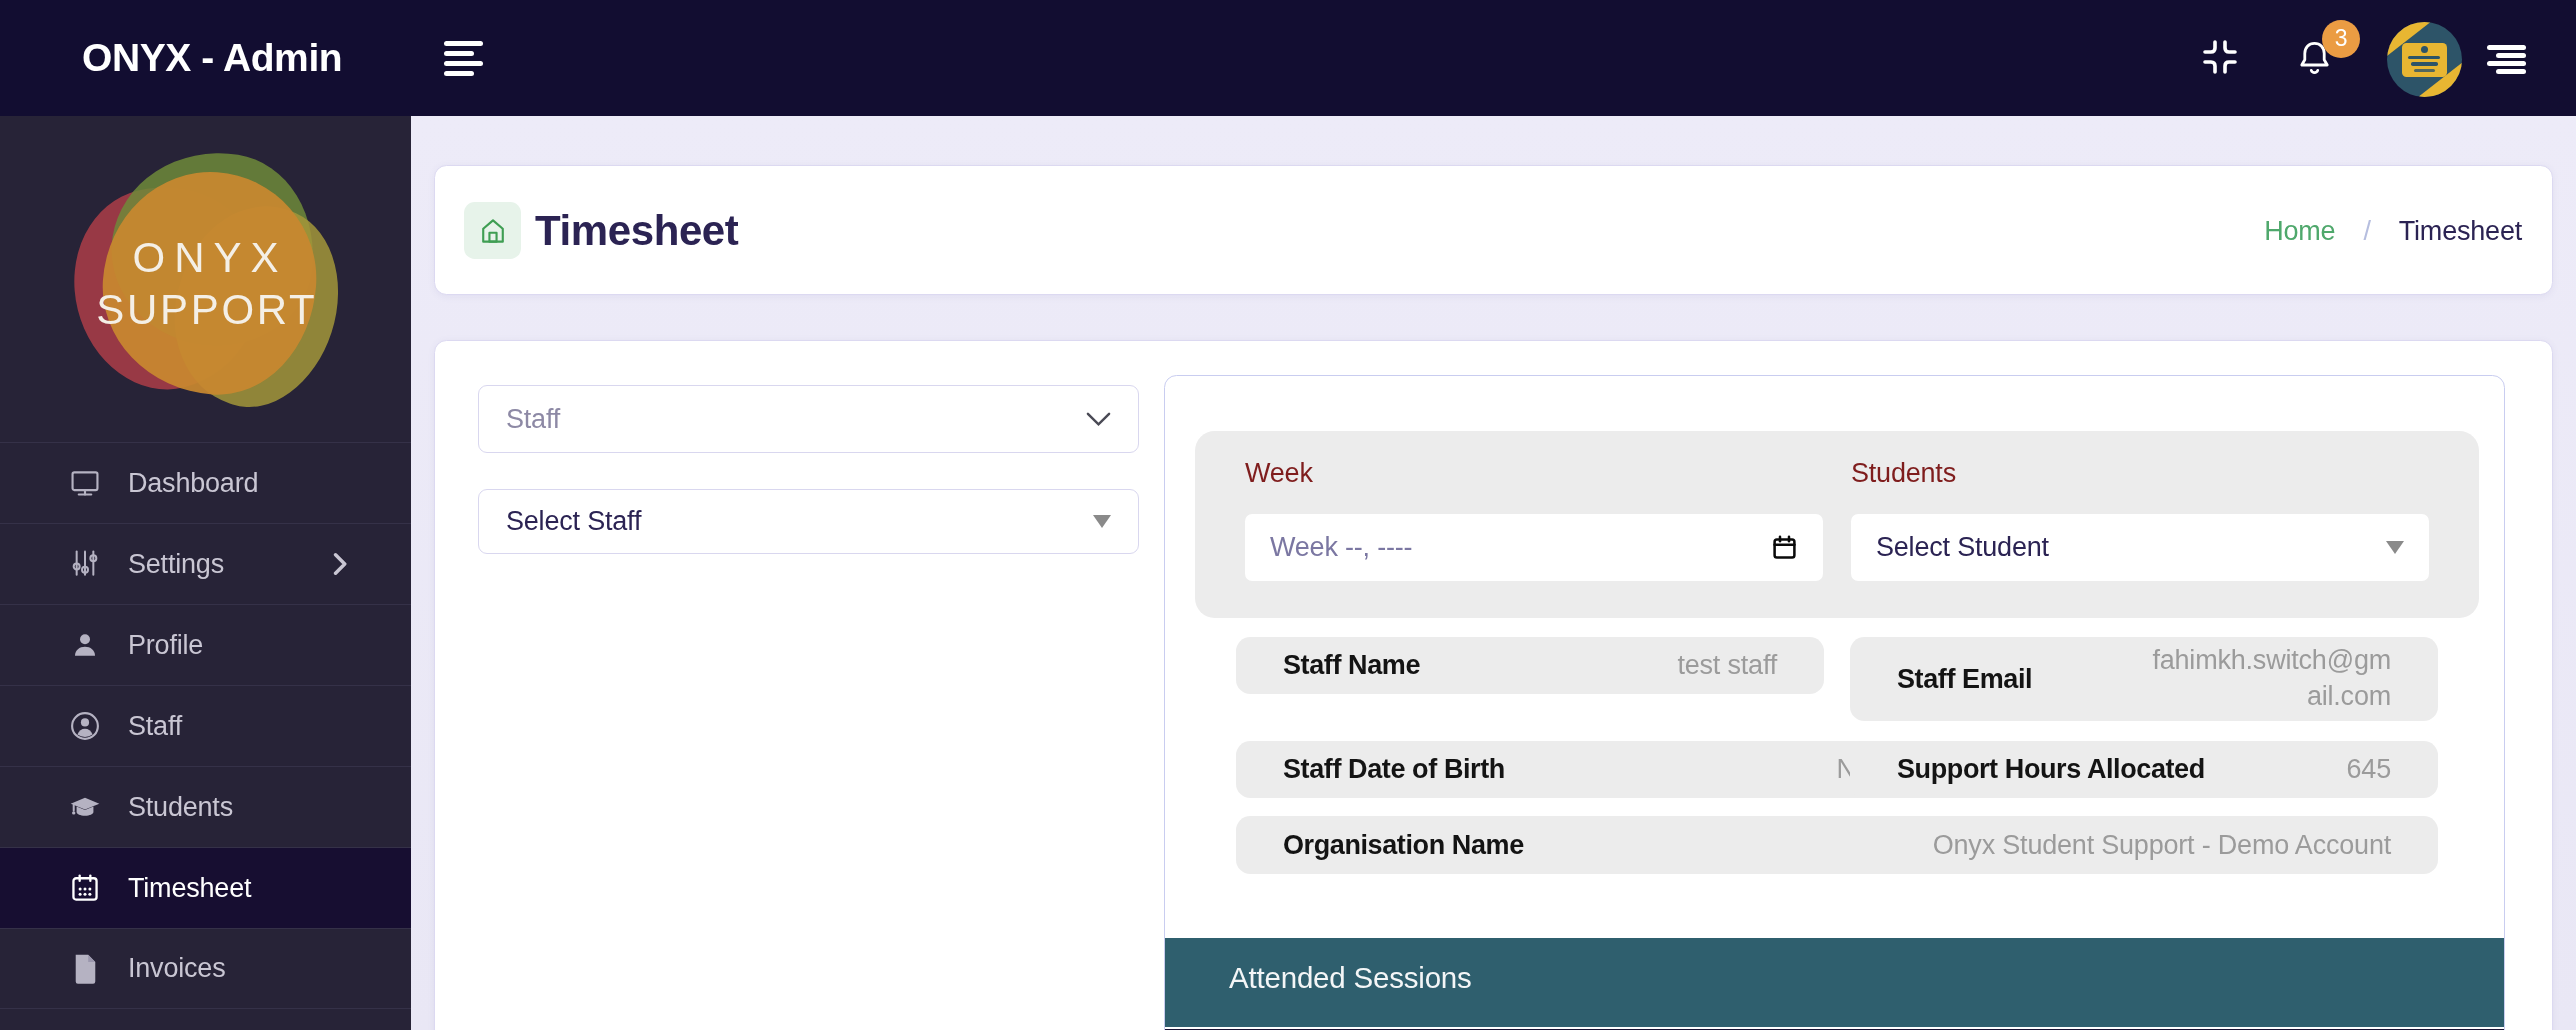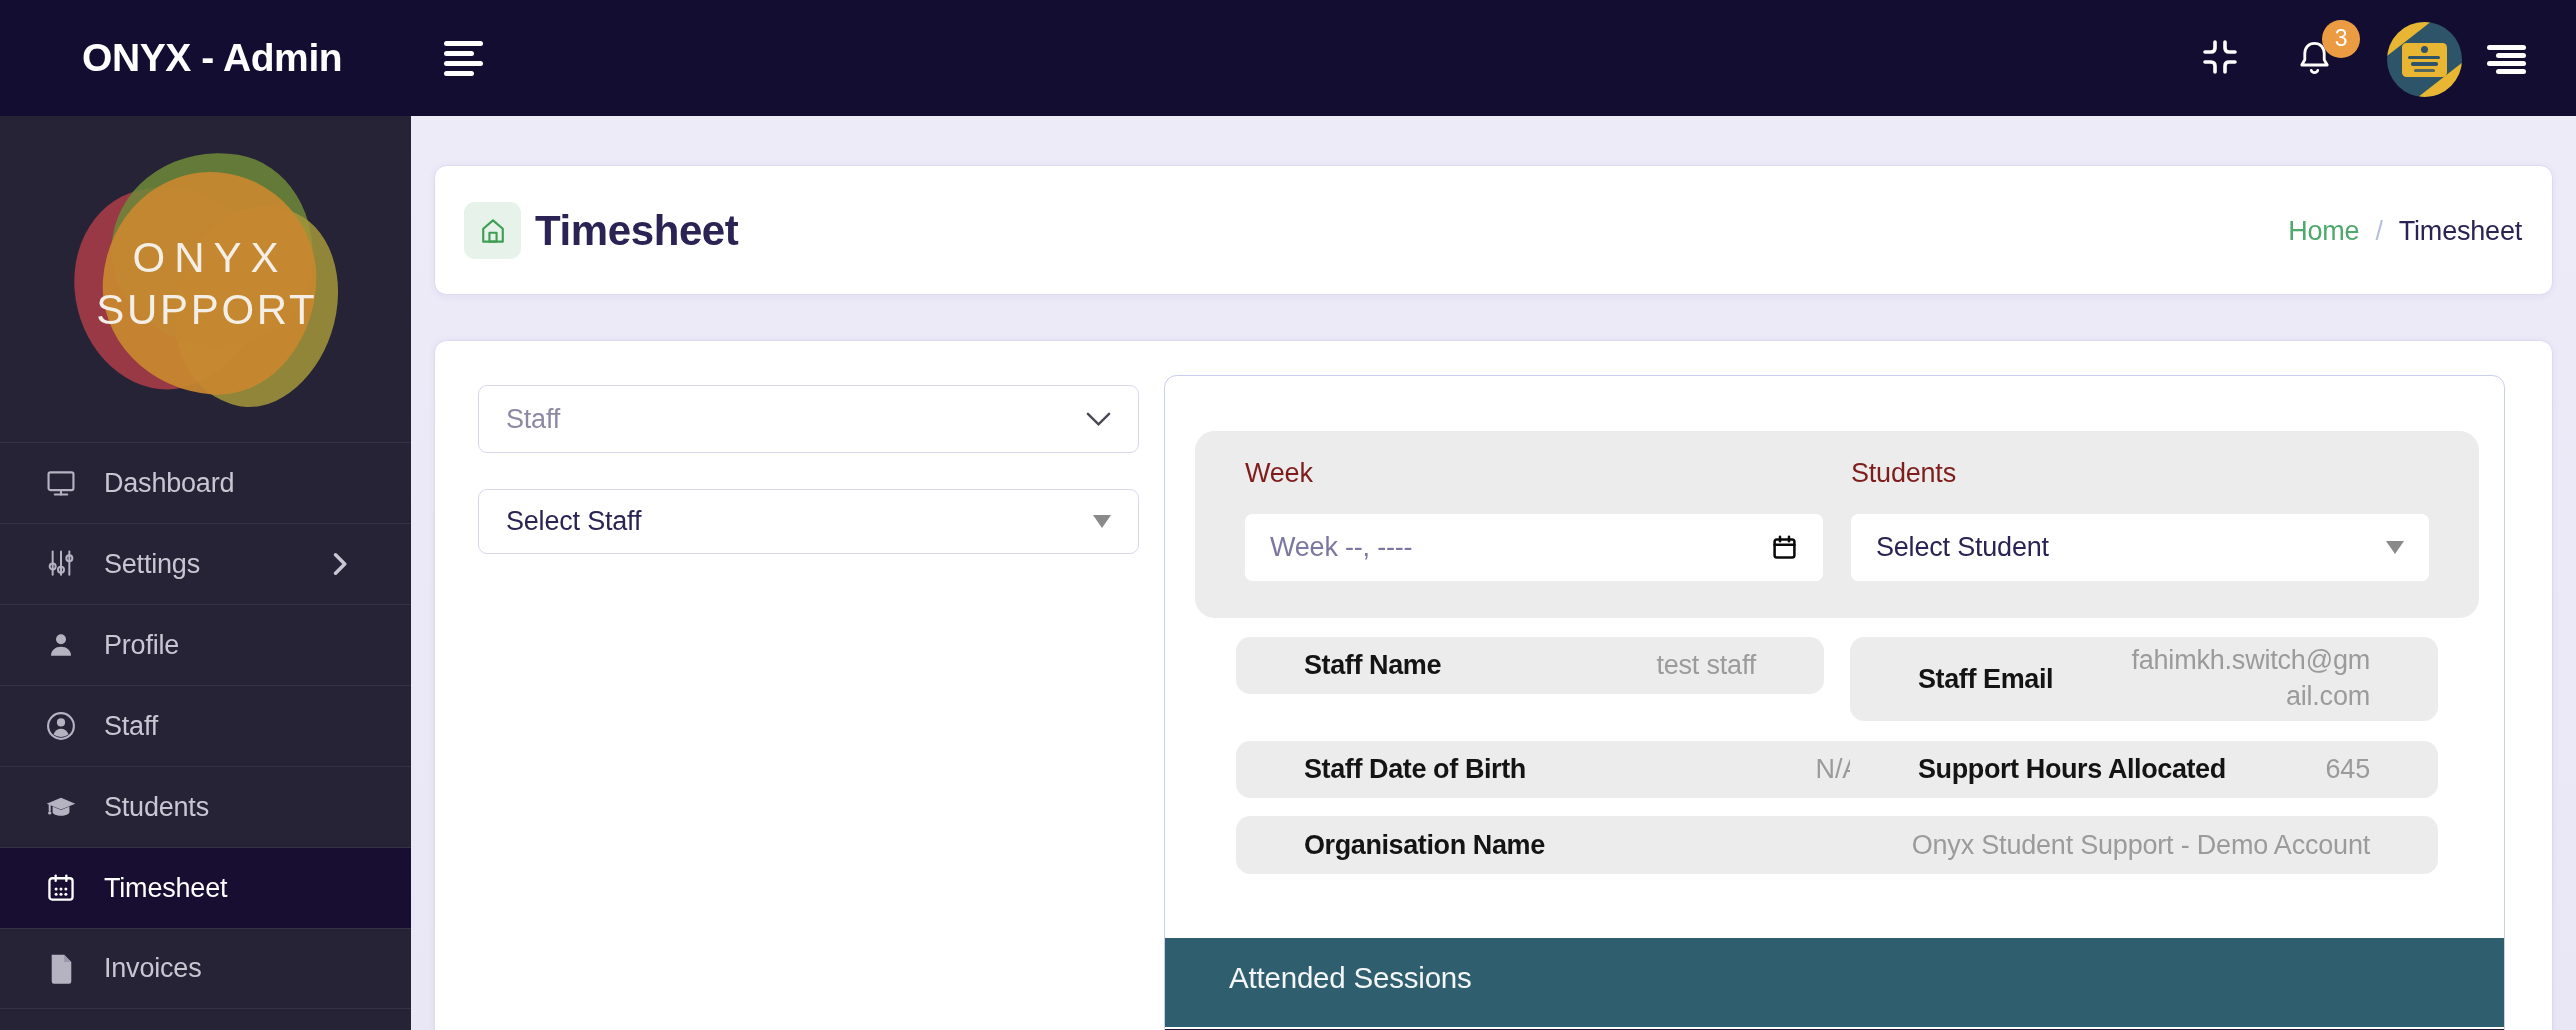--- a/index.html
+++ b/index.html
@@ -72,21 +72,21 @@
     position:absolute; left:0; top:0; width:265px; height:268px;
     display:flex; flex-direction:column; align-items:center; justify-content:center;
     color:#f4efe6; font-weight:300; z-index:2;
   }
   .logo-text .l1 { font-size:42px; letter-spacing:9px; text-indent:9px; }
   .logo-text .l2 { font-size:42px; letter-spacing:2.7px; text-indent:2.7px; margin-top:3.6px; }
 
   .nav { position:absolute; left:0; top:326px; width:411px; }
   .nav-item {
     position:relative; height:81px; display:flex; align-items:center;
-    border-top:0.9px solid #353148; padding-left:45px; cursor:pointer;
+    border-top:0.9px solid #353148; padding-left:69px; cursor:pointer;
     color:#c9c6d3; font-size:27px;
   }
   .nav-item:last-child { border-bottom:0.9px solid #353148; }
   .nav-item .nicon { width:32px; height:32px; margin-right:27px; flex:0 0 32px; display:flex; align-items:center; justify-content:center; }
   .nav-item.active { background:#170e31; color:#ffffff; }
   .nav-item .chev { position:absolute; right:64px; top:50%; transform:translateY(-50%); }
 
   
   .content {
     position:absolute; left:411px; top:116px; width:2165px; height:914px;
@@ -99,21 +99,21 @@
   .title-card { left:23px; top:49px; width:2119px; height:130px; }
   .home-box {
     position:absolute; left:29px; top:36px; width:57px; height:57px; border-radius:10.7px;
     background:#e7f3ea; display:flex; align-items:center; justify-content:center; cursor:pointer;
   }
   .page-title {
     position:absolute; left:100px; top:0; height:130px; display:flex; align-items:center;
     font-size:42px; font-weight:bold; color:#2b2353; letter-spacing:-0.4px;
   }
   .breadcrumb {
-    position:absolute; right:30px; top:0; height:130px; display:flex; align-items:center; gap:16px;
+    position:absolute; right:30px; top:0; height:130px; display:flex; align-items:center; gap:28px;
     font-size:27px;
   }
   .bc-home { color:#4fa86c; cursor:pointer; }
   .bc-sep  { color:#b6bedf; }
   .bc-cur  { color:#2b2353; }
 
   .main-card { left:23px; top:224px; width:2119px; height:787px; }
 
   .sel {
     position:absolute; left:43px; width:661px; background:#fff; border:1.3px solid #d9d7ef; border-radius:9px;
@@ -141,21 +141,21 @@
   .gp-input {
     position:absolute; top:83px; left:0; width:578px; height:67px; background:#fff; border-radius:7.2px;
     display:flex; align-items:center; padding:8px 25px; cursor:pointer;
   }
   .gp-input .ph { color:#7b77a2; font-size:27px; }
   .gp-input .val { color:#2b2353; font-size:27px; }
   .gp-input .spacer { flex:1; }
 
   .info-row {
     position:absolute; height:57px; background:#ececec; border-radius:14.3px;
-    display:flex; align-items:center; padding:0 68px;
+    display:flex; align-items:center; padding:0 47px;
   }
   .info-row .lbl { font-size:27px; font-weight:bold; color:#141414; letter-spacing:-0.4px; }
   .info-row .spacer { flex:1; }
   .info-row .val { font-size:27px; color:#9b9b9b; text-align:right; }
   .row-1l { left:71px;  top:261px; width:588px; }
   .row-1r { left:685px; top:261px; width:588px; height:84px; }
   .row-1r .val { max-width:240px; word-break:break-all; line-height:1.32; }
   .row-2l { left:71px;  top:365px; width:692px; }
   .row-2r { left:685px; top:365px; width:588px; }
   .row-3  { left:71px;  top:440px; width:1202px; height:58px; }

